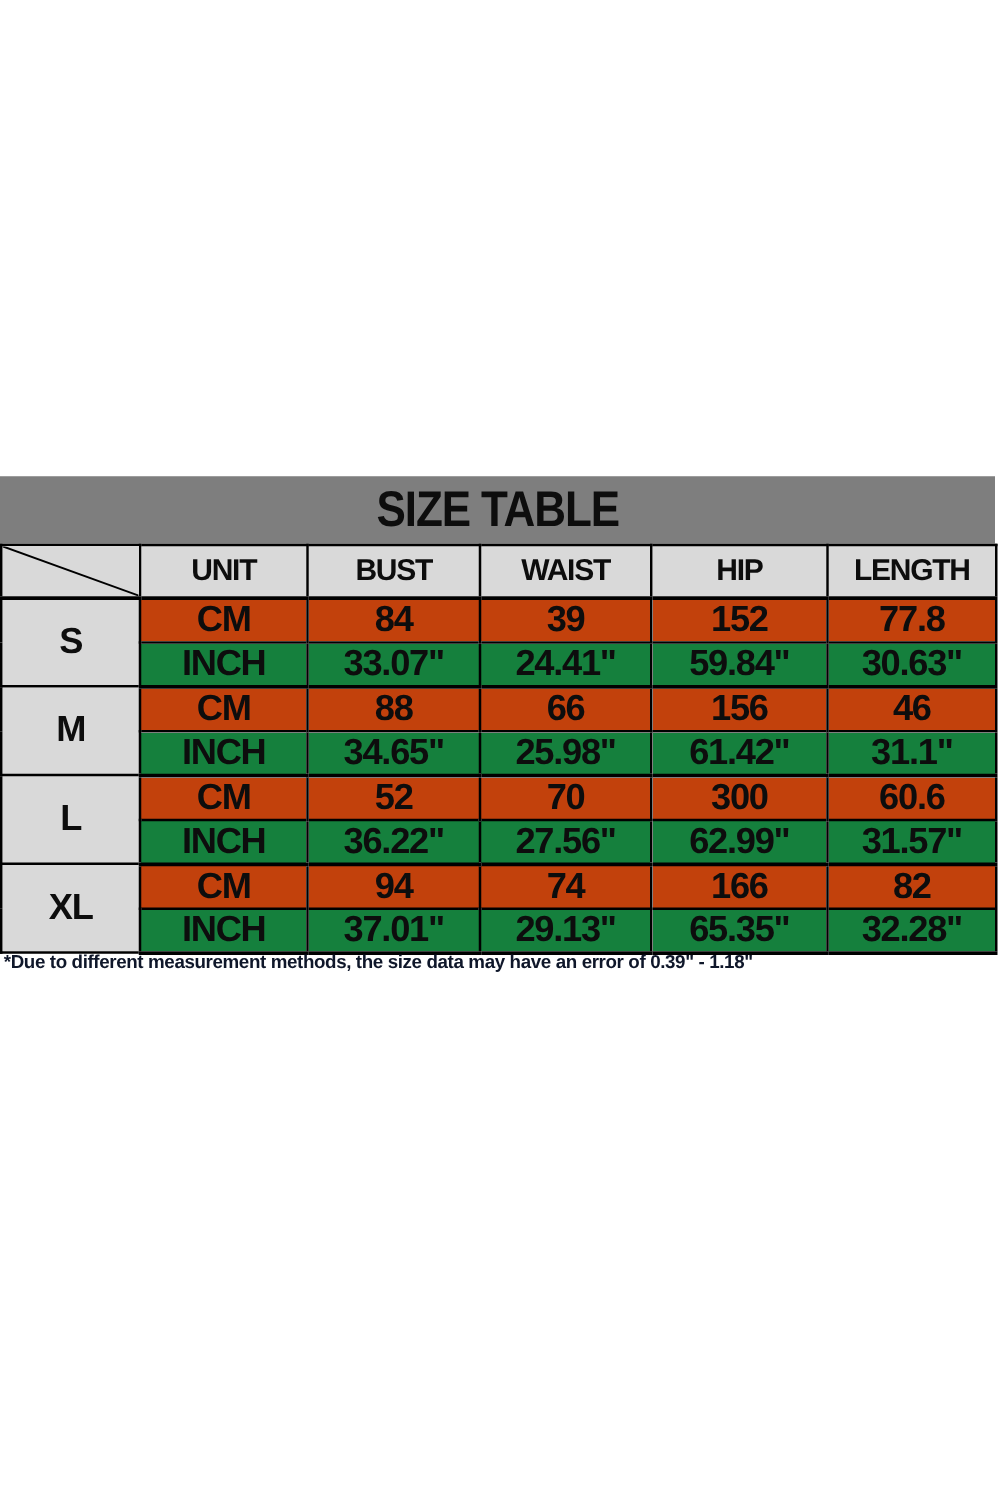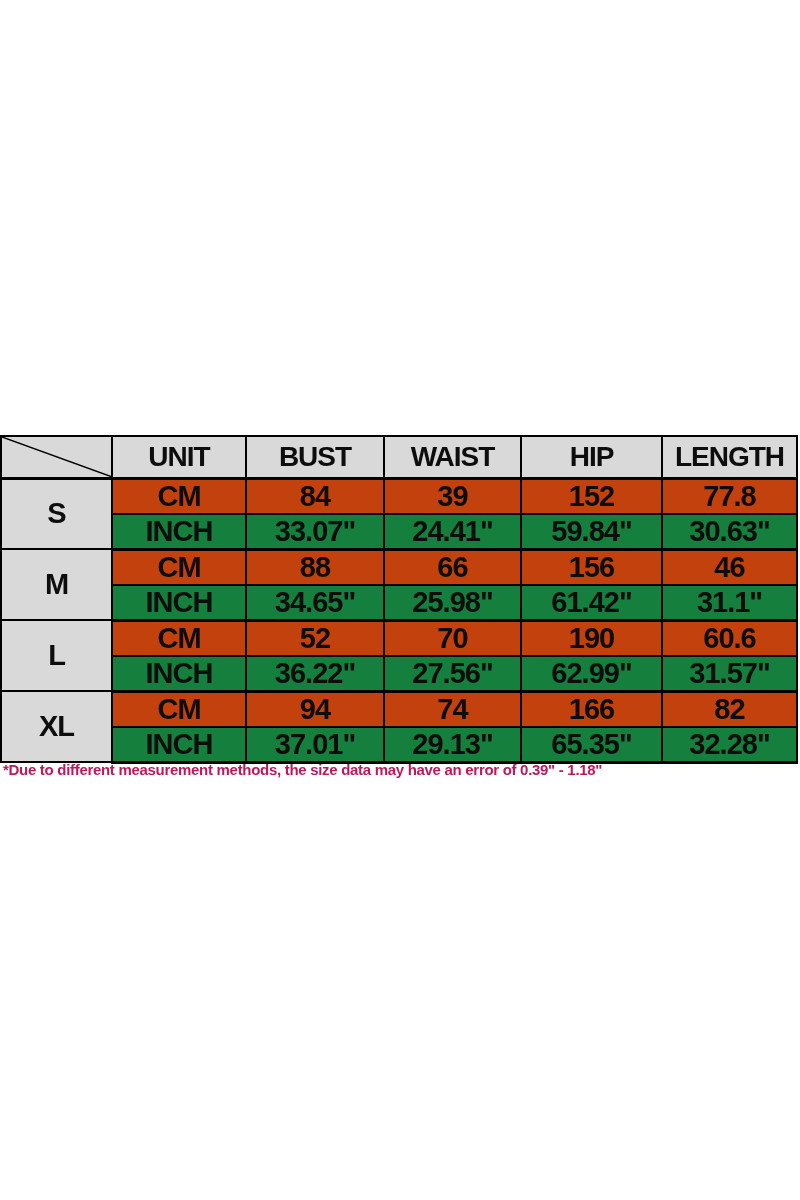--- a/index.html
+++ b/index.html
@@ -43,21 +43,21 @@
     color: #0d0d0d;
     font-size: 29px;
     letter-spacing: -1px;
     overflow: hidden;
   }
   tr.header-row { height: 42px; }
   tr.data-row  { height: 35px; }
   tr.header-row th {
     background: #d9d9d9;
     border-bottom-width: 3px;
-    font-size: 28px;
+    font-size: 24px;
   }
   th.diag-cell {
     background: #ffffff;
     position: relative;
   }
   .diag-svg {
     position: absolute;
     left: 0; top: 0;
     width: 100%; height: 100%;
     display: block;
@@ -75,30 +75,33 @@
   tr.inch-row td {
     background: #15803d;
     border-bottom-width: 3px;
   }
   .footnote {
     position: absolute;
     left: 3px; top: 761px;
     width: 792px;
     font-size: 15px;
     font-weight: bold;
-    color: #be185d;
+    color: #0f172a;
     letter-spacing: -0.3px;
     white-space: nowrap;
   }
 </style>
 </head>
 <body>
 
 <div class="page">
 
+  <div class="band">
+    <div class="band-title">SIZE TABLE</div>
+  </div>
 
   <table class="sizes">
     <colgroup>
       <col style="width:111px">
       <col style="width:134px">
       <col style="width:138px">
       <col style="width:137px">
       <col style="width:141px">
       <col style="width:135px">
     </colgroup>
@@ -148,21 +151,21 @@
         <td>25.98"</td>
         <td>61.42"</td>
         <td>31.1"</td>
       </tr>
 
       <tr class="data-row cm-row">
         <th class="size-cell" rowspan="2">L</th>
         <td class="unit-cell">CM</td>
         <td>52</td>
         <td>70</td>
-        <td>190</td>
+        <td>300</td>
         <td>60.6</td>
       </tr>
       <tr class="data-row inch-row">
         <td class="unit-cell">INCH</td>
         <td>36.22"</td>
         <td>27.56"</td>
         <td>62.99"</td>
         <td>31.57"</td>
       </tr>
 

